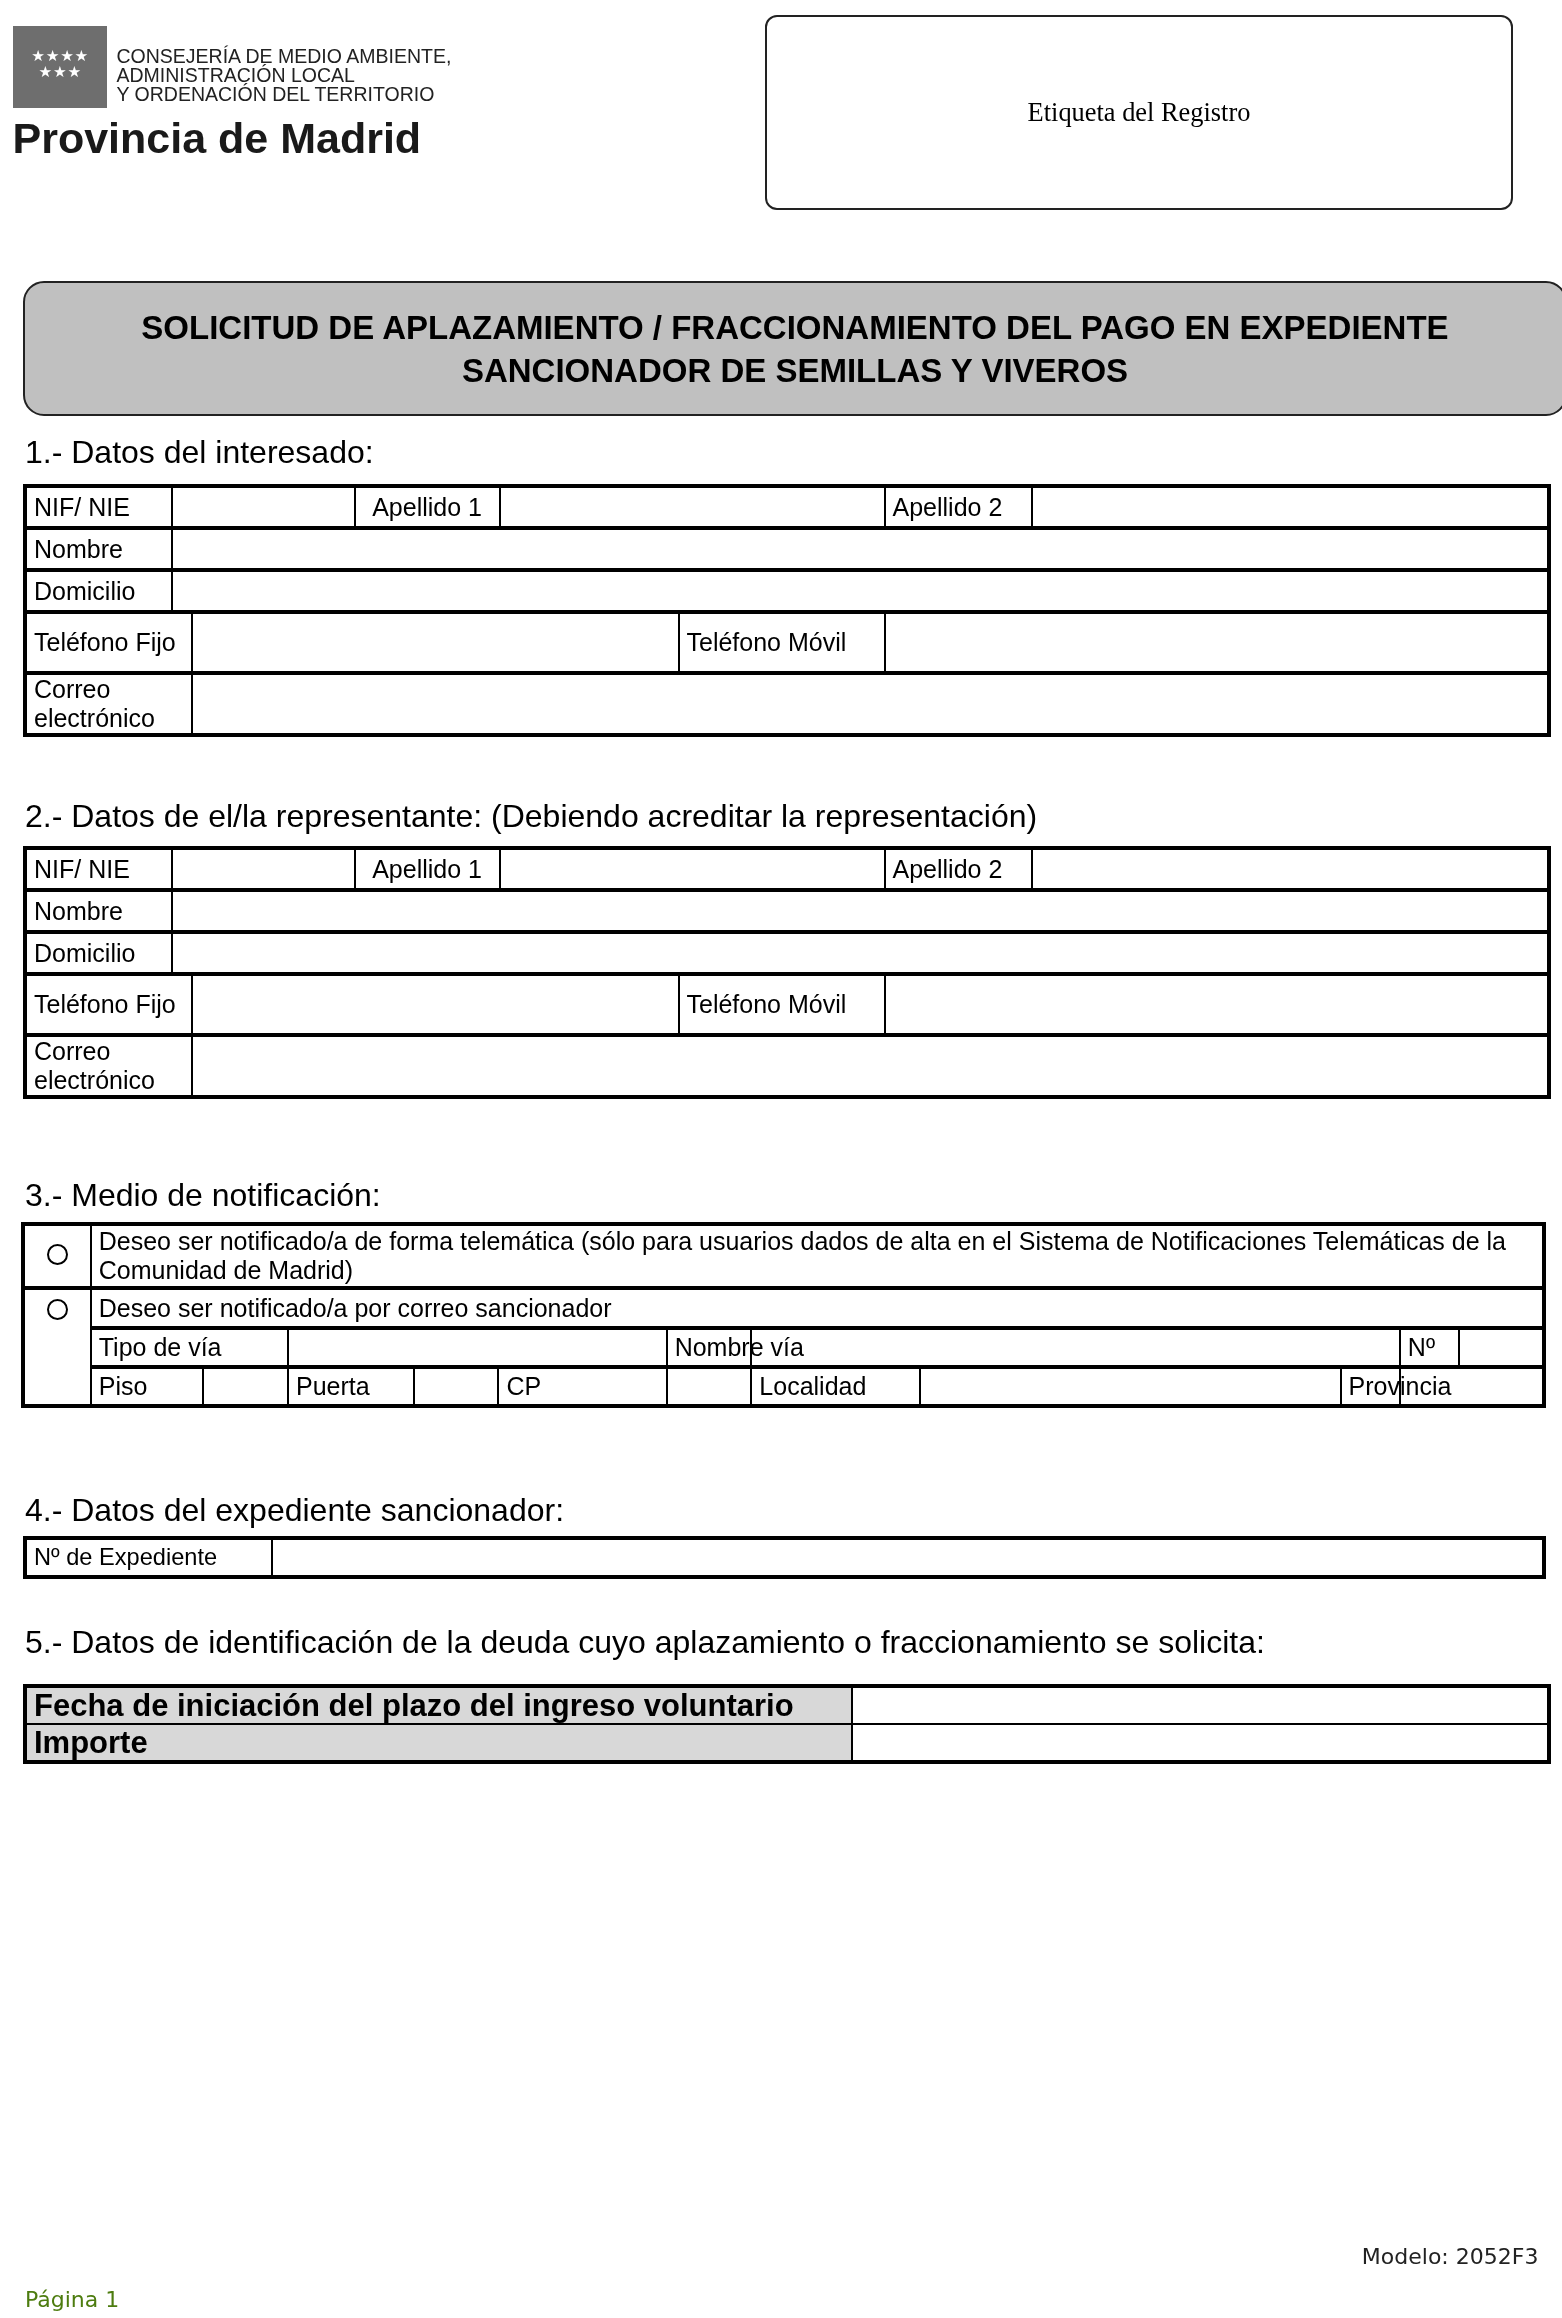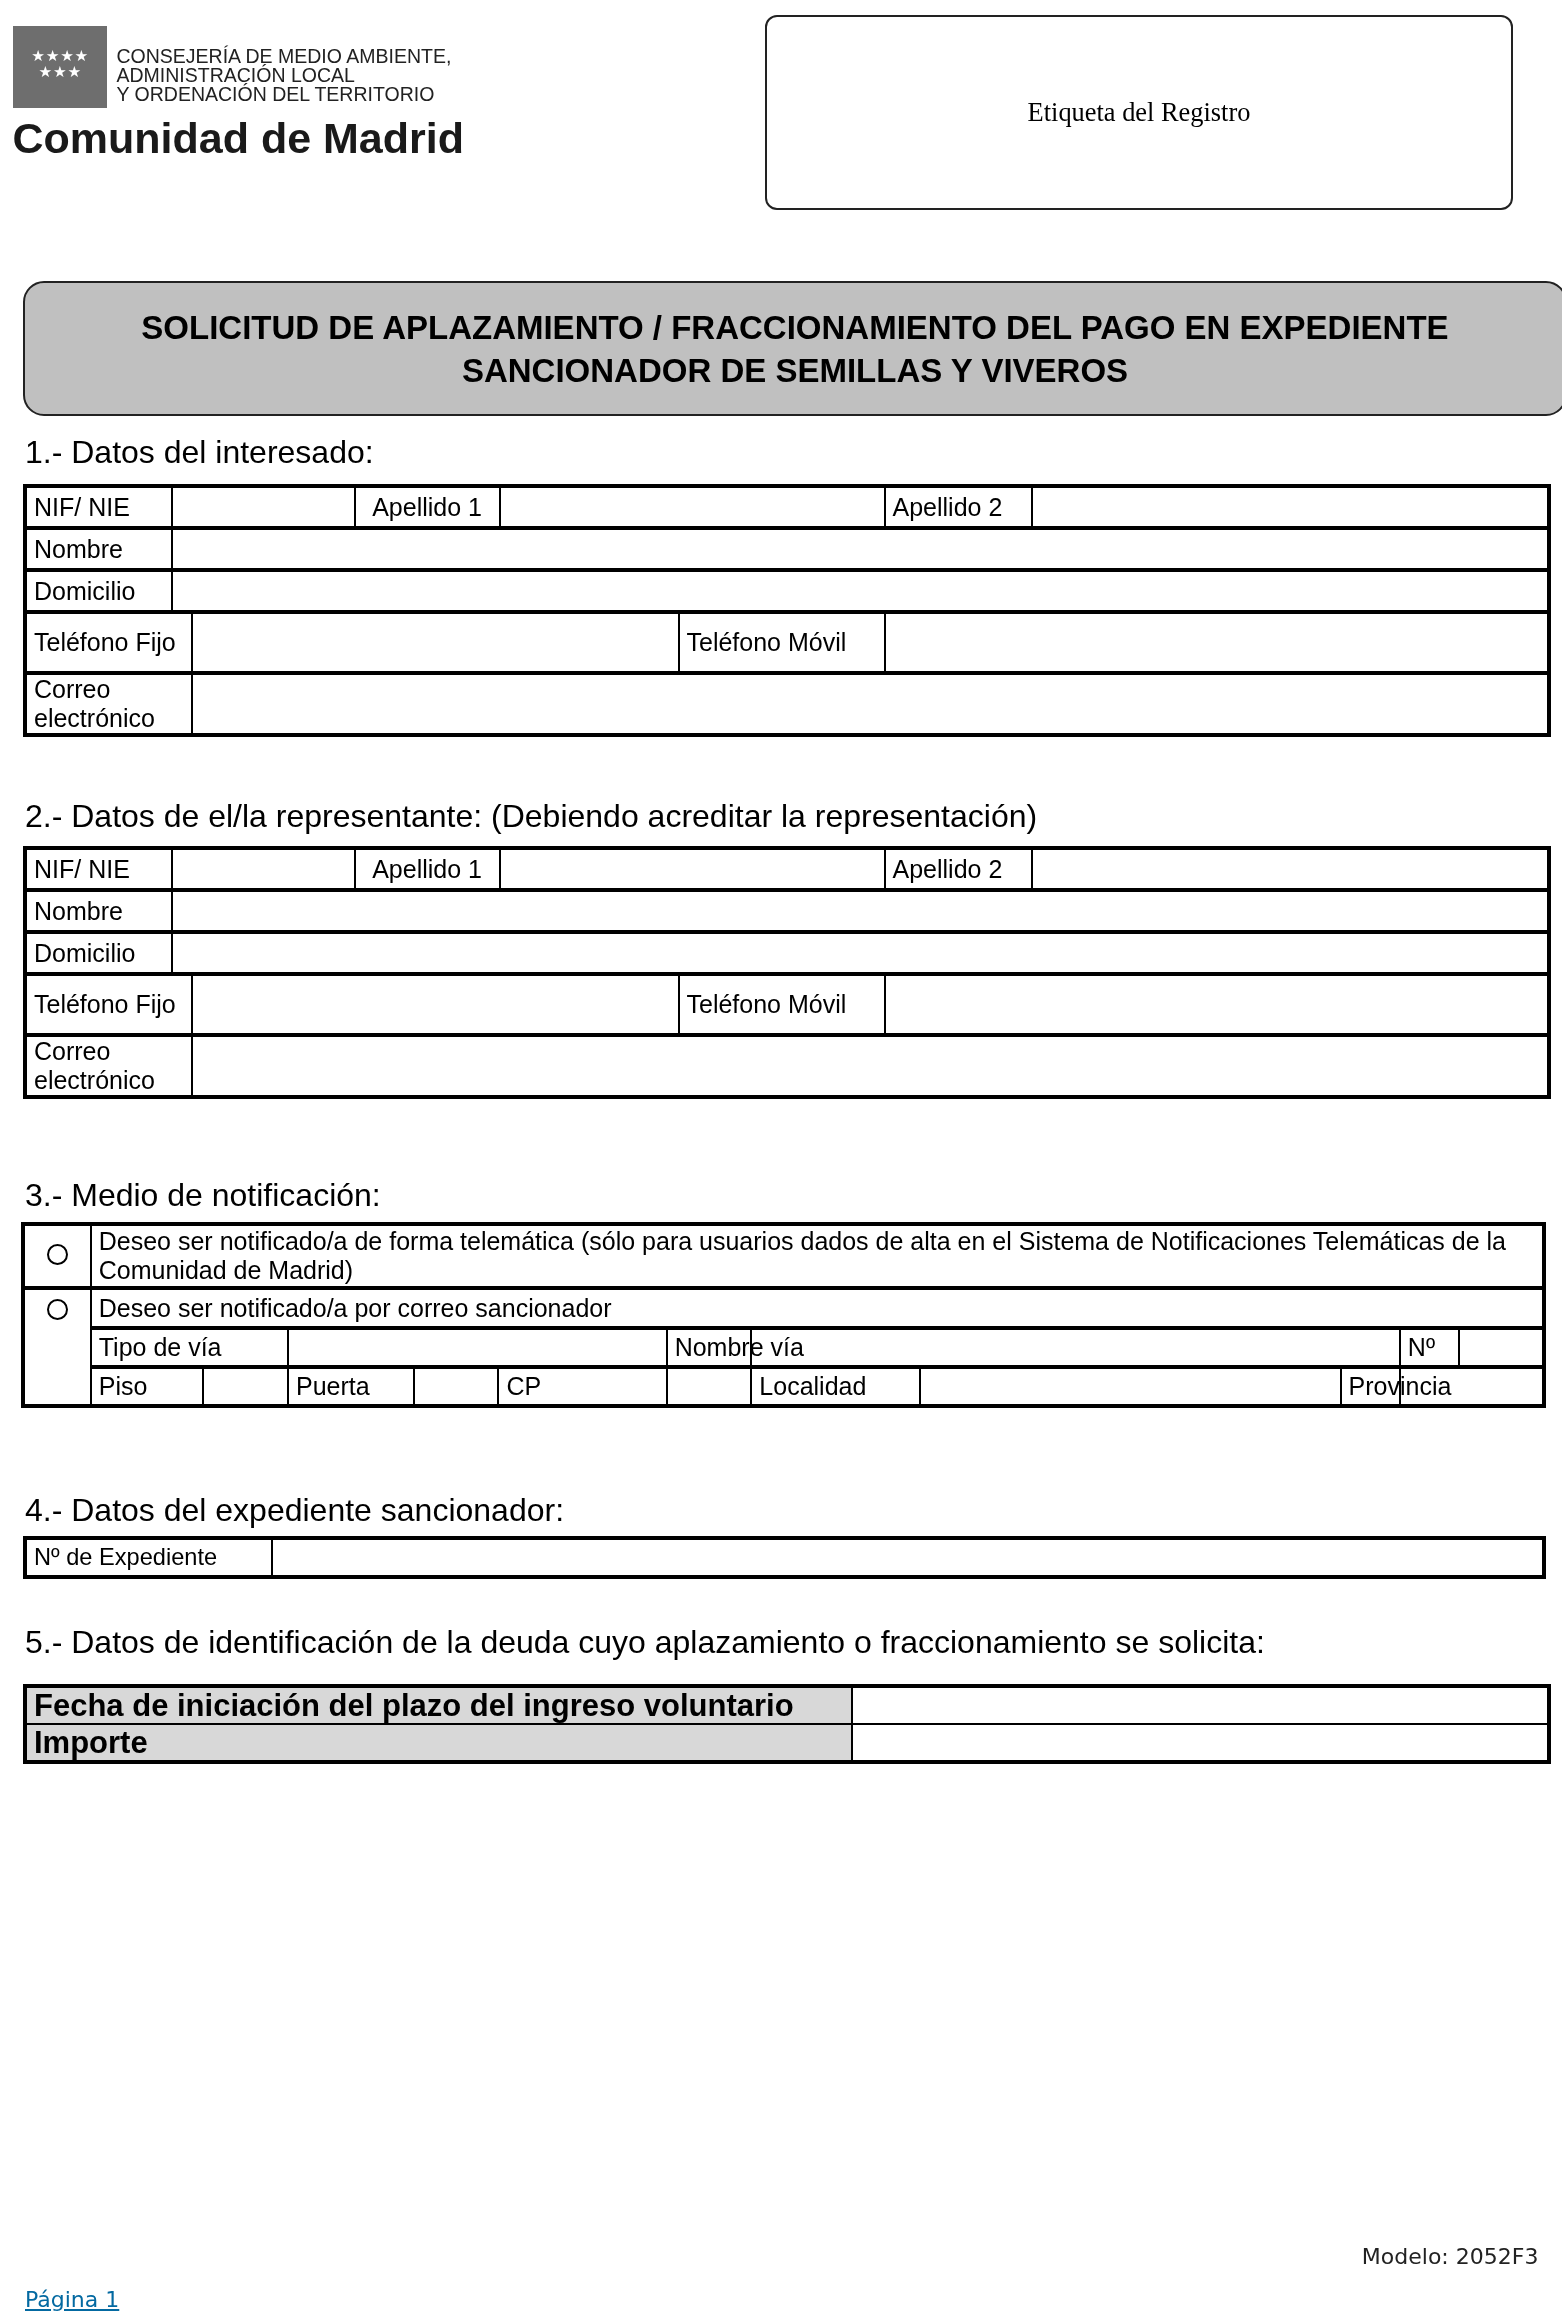--- a/index.html
+++ b/index.html
@@ -31,35 +31,35 @@
   table.form td { border:2.1px solid #000; font-size:25px; padding:0 7px; vertical-align:middle; line-height:29px; height:0.7px; }
   table.form tr.thick td { border-top:4.9px solid #000; }
   .lbl { white-space:nowrap; }
   .field { background:#fff; }
 
   .radio { width:21px; height:21px; border:2.1px solid #000; border-radius:50%; display:inline-block; box-sizing:border-box; }
 
   .gray { background:#d8d8d8; font-weight:bold; font-size:31px !important; }
 
   .footer-model { right:23.6px; top:2244px; font-size:22px; font-family:"DejaVu Sans", sans-serif; color:#222; }
-  .footer-page { left:25px; top:2287px; font-size:22px; font-family:"DejaVu Sans", sans-serif; color:#0369a1;text-decoration:underline; }
+  .footer-page { left:25px; top:2287px; font-size:22px; font-family:"DejaVu Sans", sans-serif; color:#4d7c0f; }
 </style>
 </head>
 <body>
 
 <div class="abs logo">
   <div class="logo-flag">
     <div class="logo-stars">★★★★ ★★★</div>
   </div>
   <div class="logo-dept">
     <div>CONSEJERÍA DE MEDIO AMBIENTE,</div>
     <div>ADMINISTRACIÓN LOCAL</div>
     <div>Y ORDENACIÓN DEL TERRITORIO</div>
   </div>
-  <div class="logo-name">Comunidad de Madrid</div>
+  <div class="logo-name">Provincia de Madrid</div>
 </div>
 
 <div class="abs etiqueta">
   <span>Etiqueta del Registro</span>
 </div>
 
 <div class="abs title-box">
   <div>SOLICITUD DE APLAZAMIENTO / FRACCIONAMIENTO DEL PAGO EN EXPEDIENTE</div>
   <div>SANCIONADOR DE SEMILLAS Y VIVEROS</div>
 </div>

